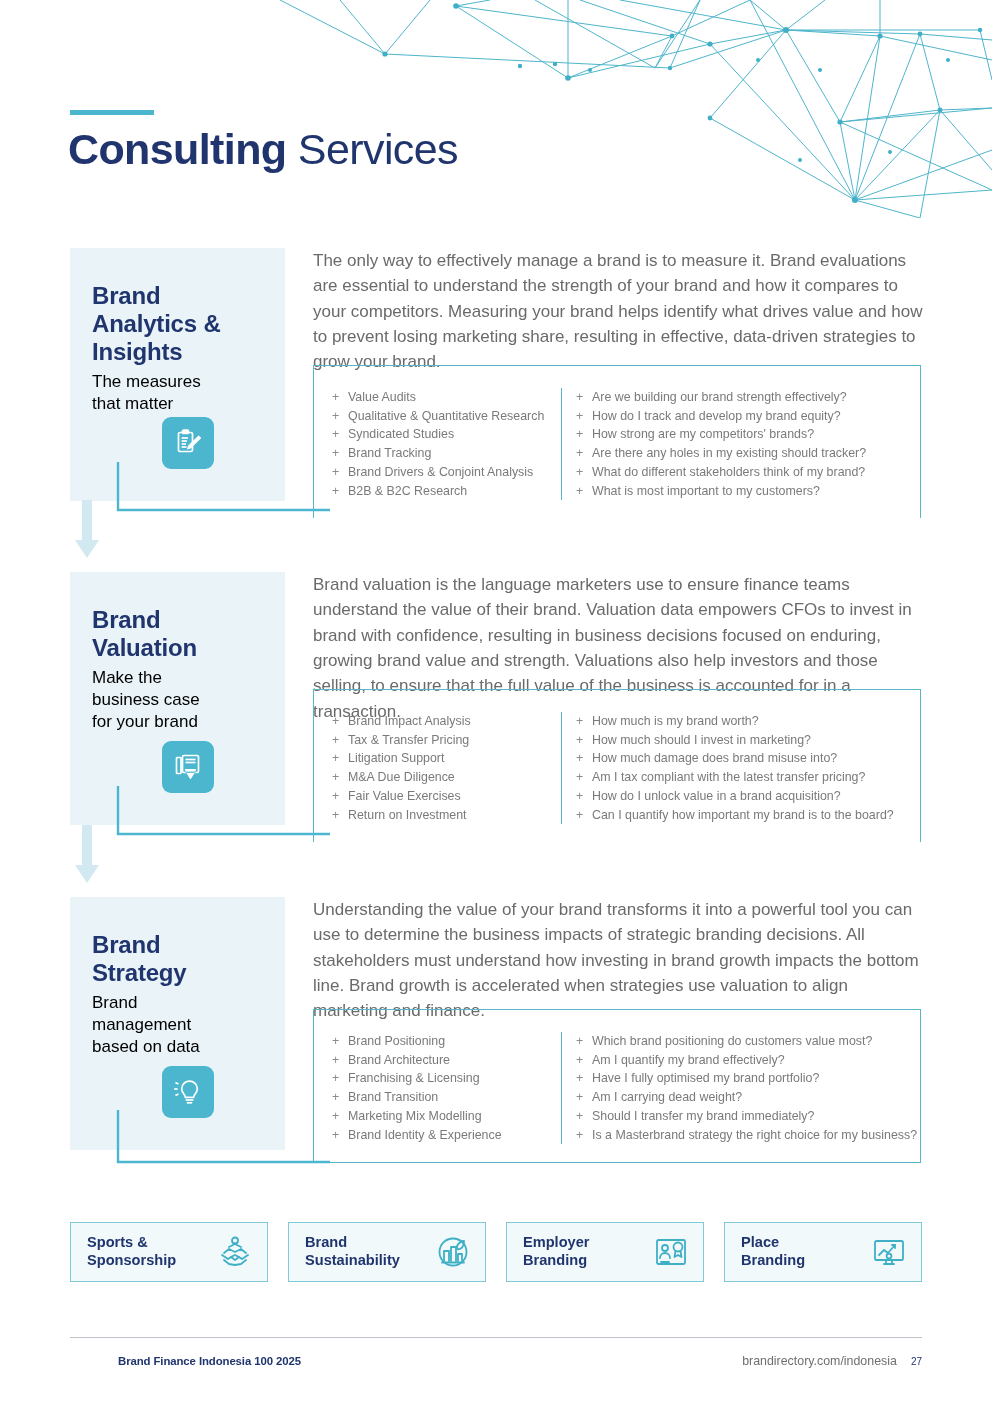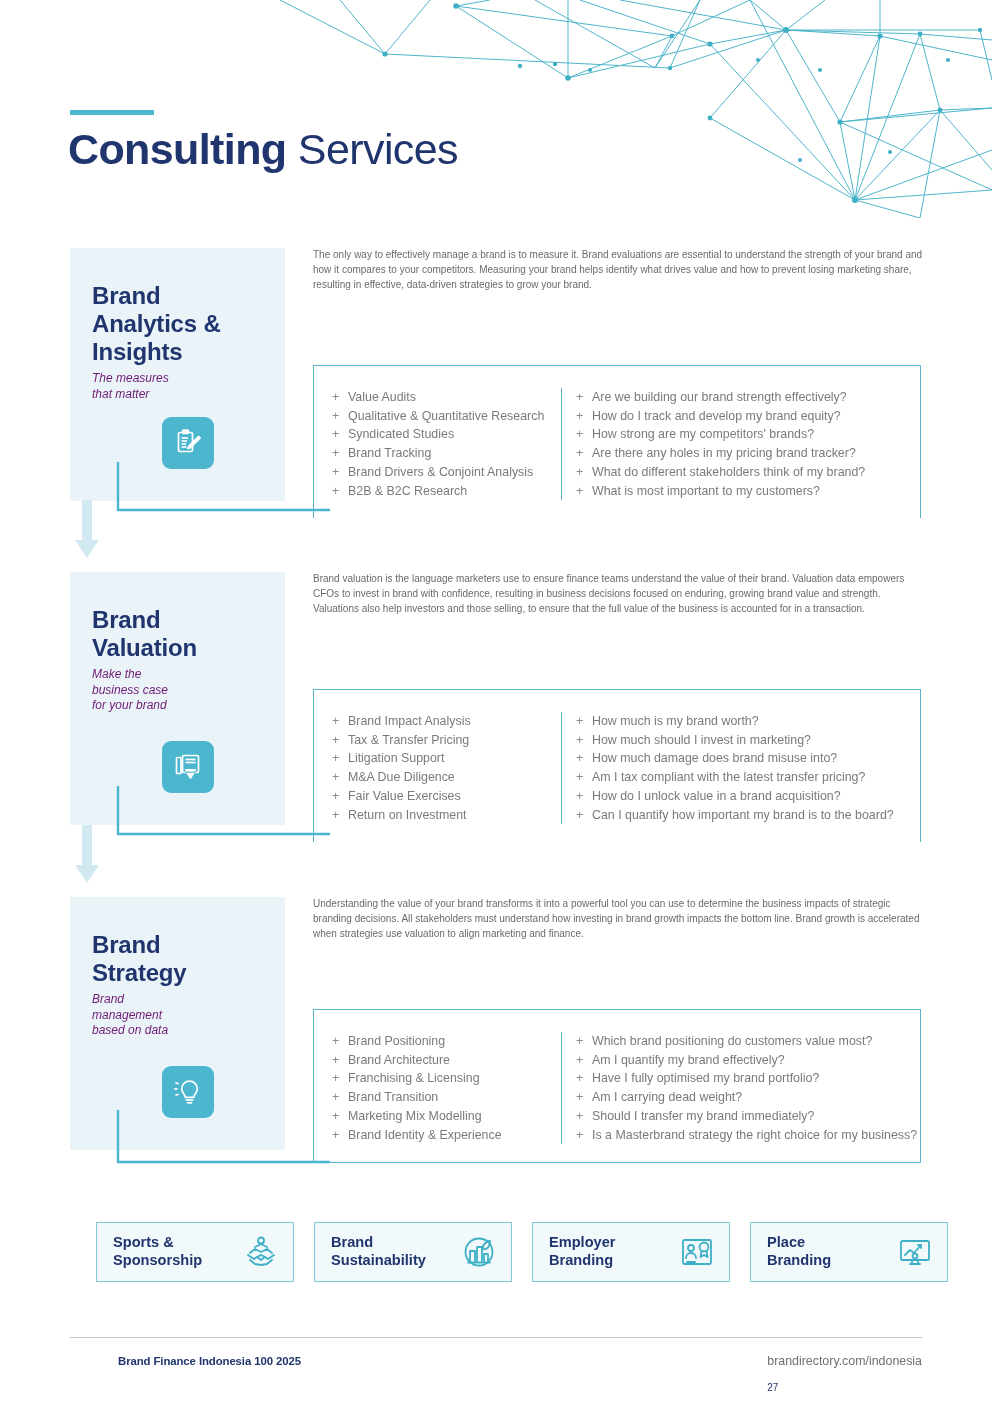--- a/index.html
+++ b/index.html
@@ -37,35 +37,35 @@
     position: absolute; left: 70px; top: 0;
     width: 215px; height: 253px;
     background: #EAF4F8;
   }
   .sec-card-inner { padding: 34px 20px 0 22px; }
   .sec-heading {
     font-size: 24px; font-weight: bold; color: #20356E;
     line-height: 1.17; letter-spacing: -0.2px;
   }
   .sec-sub {
-    font-size: 12px; font-style: italic; color: #701a75;
+    font-size: 17px; color: #000000;
     line-height: 1.28; margin-top: 5px; font-weight: normal;
   }
   .sec-icon {
     position: absolute; left: 92px; bottom: 32px;
     width: 52px; height: 52px; border-radius: 9px;
     background: #4BB6CE;
     display: flex; align-items: center; justify-content: center;
   }
   .sec-icon svg { display:block; }
 
   .sec-body {
     position: absolute; left: 313px; top: 0;
     width: 612px;
-    font-size: 10px; color: #6a6a6a; line-height: 1.49;
+    font-size: 17px; color: #6a6a6a; line-height: 1.49;
   }
 
   .list-box {
     position: absolute; left: 313px;
     width: 608px;
     border: 1.4px solid #59B6C9;
     border-bottom: none;
     padding: 22px 4px 18px 4px;
   }
   .list-box.closed { border-bottom: 1.4px solid #59B6C9; }
@@ -79,21 +79,21 @@
   }
   .li .plus { width: 16px; flex: 0 0 16px; color: #8b8b8b; }
 
   
   .connector { position: absolute; pointer-events: none; }
   .down-arrow { position: absolute; left: 70px; width: 34px; }
 
   
   .bottom-row {
     position: absolute; left: 70px; top: 1222px;
-    width: 852px; display: flex; gap: 20px; margin-left: 26px;
+    width: 852px; display: flex; gap: 20px;
   }
   .bbox {
     width: 198px; height: 60px;
     background: #F2F9FB; border: 1.4px solid #7FC9D8;
     display: flex; align-items: center; justify-content: space-between;
     padding: 0 14px 0 16px;
   }
   .bbox-label {
     font-size: 14.6px; font-weight: bold; color: #20356E;
     line-height: 1.23; white-space: pre-line;
@@ -106,21 +106,21 @@
     width: 852px; height: 1px; background: #bfc4cc;
   }
   .footer-left {
     position: absolute; left: 70px; top: 1355px;
     font-size: 11.4px; font-weight: bold; color: #20356E;
     letter-spacing: -0.1px;
     padding-left: 48px;
   }
   .footer-right {
     position: absolute; right: 70px; top: 1354px;
-    font-size: 12.4px; color: #6f6f6f; display: flex; align-items: baseline; gap: 14px; flex-direction: column;
+    font-size: 12.4px; color: #6f6f6f; display: flex; align-items: baseline; gap: 14px;
   }
   .footer-page { color: #20356E; font-size: 10px; font-weight: normal; }
 </style>
 </head>
 <body>
 
 <div class="page">
 
   <svg class="network" viewBox="0 0 712 218" preserveAspectRatio="none">
     <g stroke="#3FAFC6" stroke-width="1" fill="none" opacity="0.92">
@@ -262,21 +262,21 @@
           <div class="li">
               <span class="plus">+</span>
               <span>How do I track and develop my brand equity?</span>
             </div>
           <div class="li">
               <span class="plus">+</span>
               <span>How strong are my competitors' brands?</span>
             </div>
           <div class="li">
               <span class="plus">+</span>
-              <span>Are there any holes in my pricing brand tracker?</span>
+              <span>Are there any holes in my existing should tracker?</span>
             </div>
           <div class="li">
               <span class="plus">+</span>
               <span>What do different stakeholders think of my brand?</span>
             </div>
           <div class="li">
               <span class="plus">+</span>
               <span>What is most important to my customers?</span>
             </div>
         </div>

